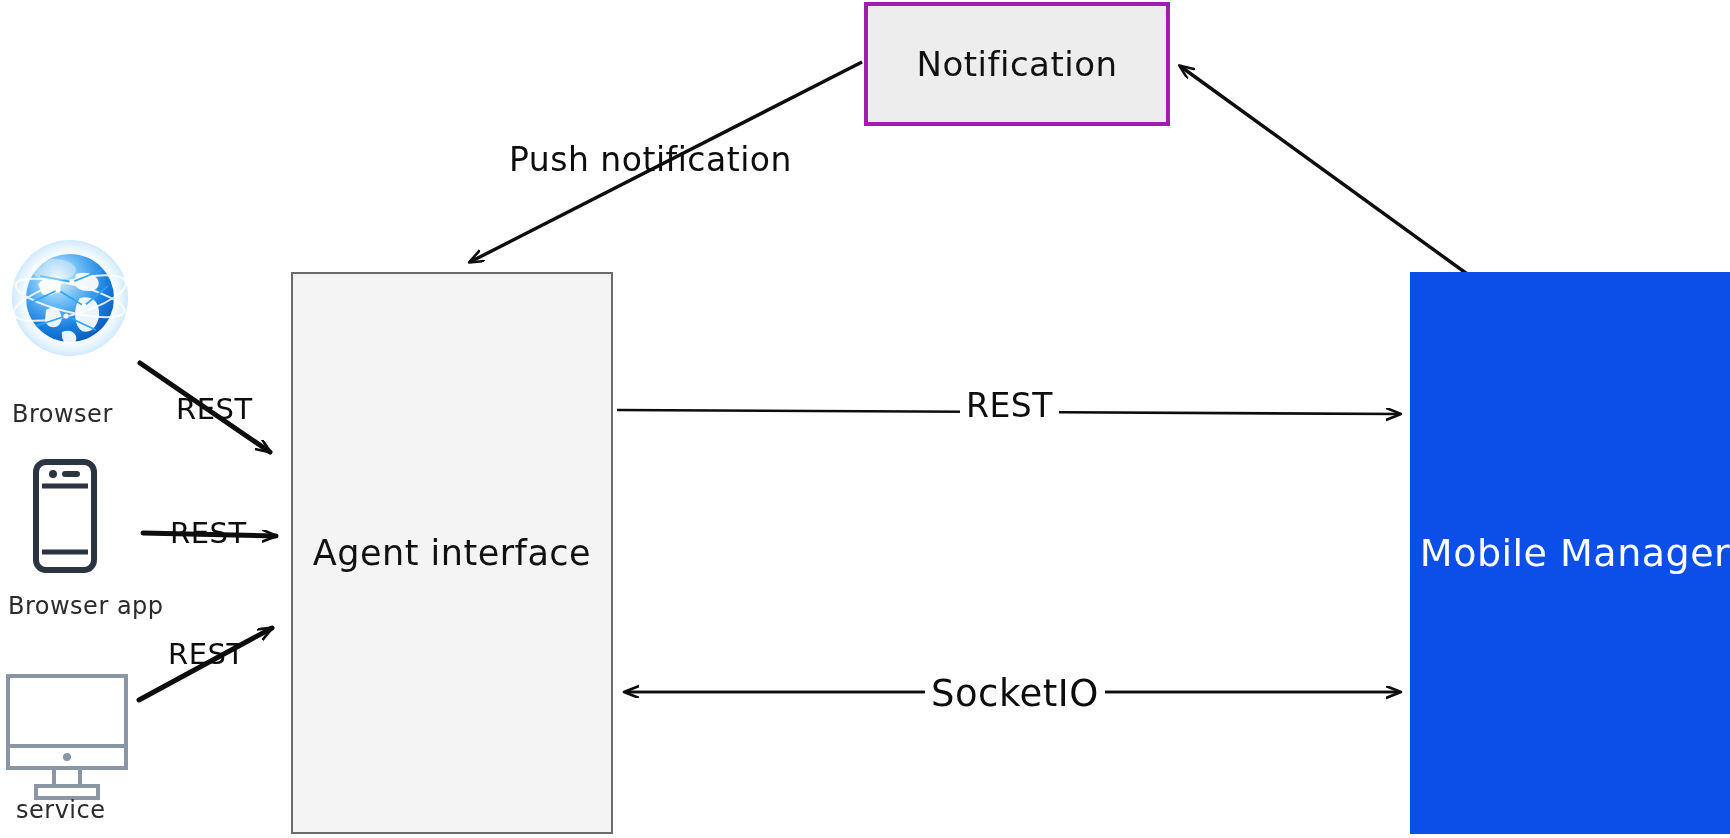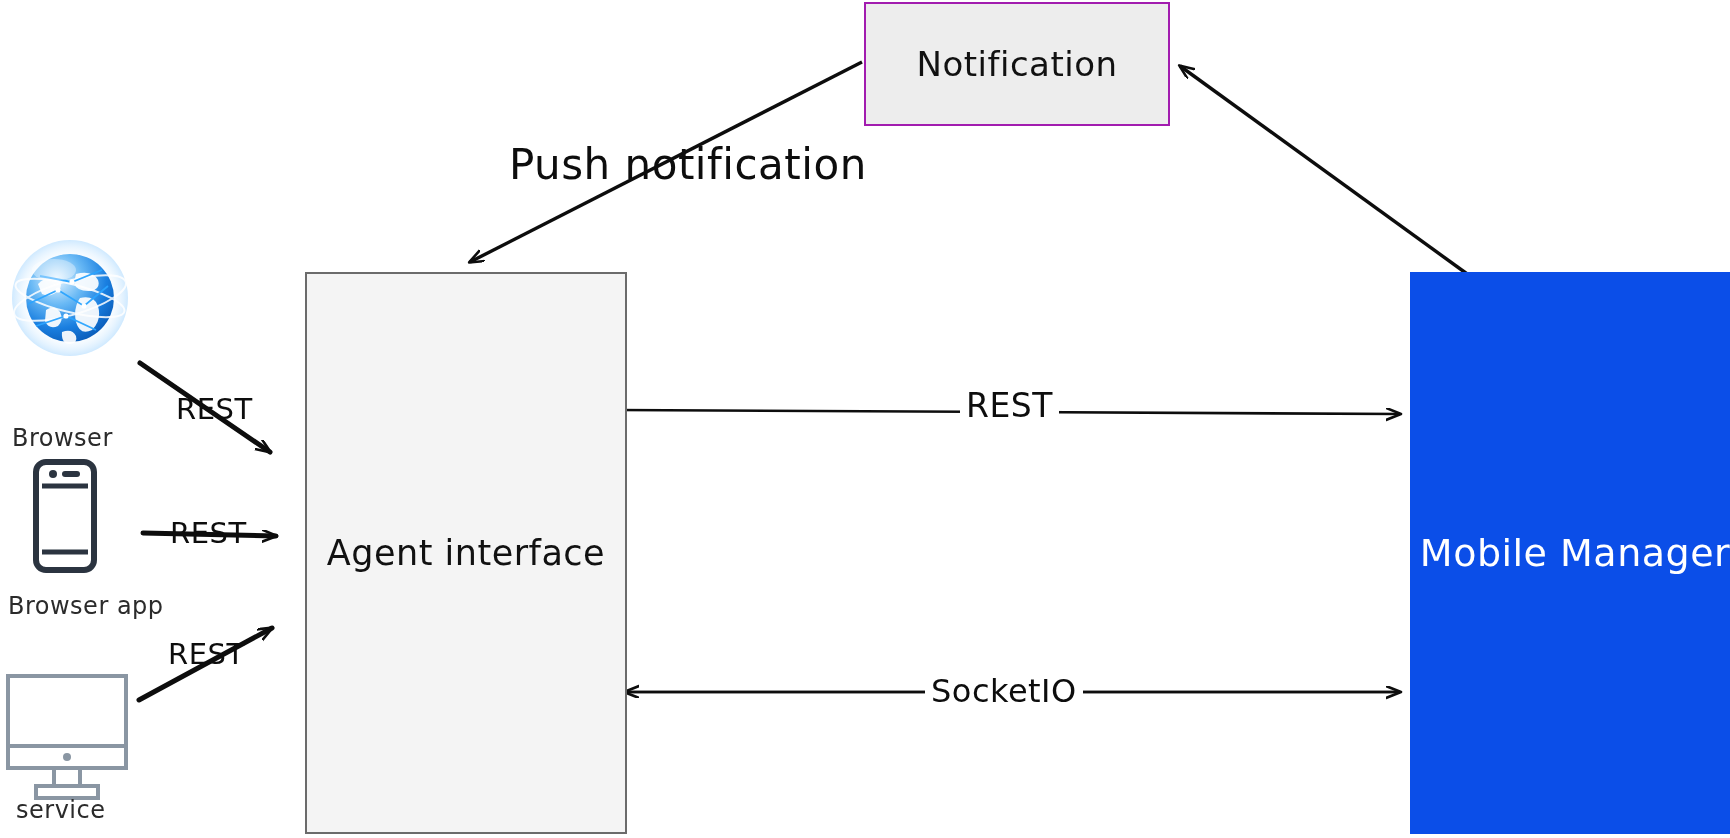--- a/index.html
+++ b/index.html
@@ -33,27 +33,27 @@
     align-items: center;
     justify-content: center;
     text-align: center;
   }
   #node-notification {
     left: 864px;
     top: 2px;
     width: 306px;
     height: 124px;
     background: #ededed;
-    border: 2px solid #a21caf;
+    border: 4px solid #a21caf;
     font-size: 34px;
     color: #111111;
     line-height: 1.25;
   }
   #node-agent-interface {
-    left: 305px;
+    left: 291px;
     top: 272px;
     width: 322px;
     height: 562px;
     background: #f4f4f4;
     border: 2px solid #6b6b6b;
     font-size: 35px;
     color: #111111;
   }
   #node-agent-manager {
     left: 1410px;
@@ -67,33 +67,33 @@
   }
   
   .edge-label {
     position: absolute;
     color: #0d0d0d;
     white-space: nowrap;
   }
   #label-push {
     left: 509px;
     top: 140px;
-    font-size: 42px;
+    font-size: 33px;
   }
   #label-rest-top {
     left: 960px;
     top: 386px;
     font-size: 33px;
     background: #ffffff;
     padding: 0 6px;
   }
   #label-socketio {
     left: 925px;
     top: 672px;
-    font-size: 32px;
+    font-size: 37px;
     background: #ffffff;
     padding: 0 6px;
   }
   #label-rest-browser {
     left: 176px;
     top: 392px;
     font-size: 29px;
   }
   #label-rest-mobile {
     left: 170px;
@@ -104,21 +104,21 @@
     left: 168px;
     top: 637px;
     font-size: 29px;
   }
   .client-caption {
     position: absolute;
     font-size: 24px;
     color: #2b2b2b;
     white-space: nowrap;
   }
-  #caption-browser  { left: 12px;  top: 424px; text-align: right; }
+  #caption-browser  { left: 12px;  top: 400px; text-align: right; }
   #caption-mobile   { left: 8px;   top: 592px; }
   #caption-desktop  { left: 16px;  top: 796px; }
 </style>
 </head>
 <body>
 
 <svg id="canvas" viewBox="0 0 1730 838" xmlns="http://www.w3.org/2000/svg">
   <defs>
     <marker id="ah" markerWidth="18" markerHeight="18" refX="14" refY="6" orient="auto" markerUnits="userSpaceOnUse">
       <path d="M0,0 L15,6 L0,12" fill="none" stroke="#0d0d0d" stroke-width="2.6" stroke-linecap="round" stroke-linejoin="round"></path>

